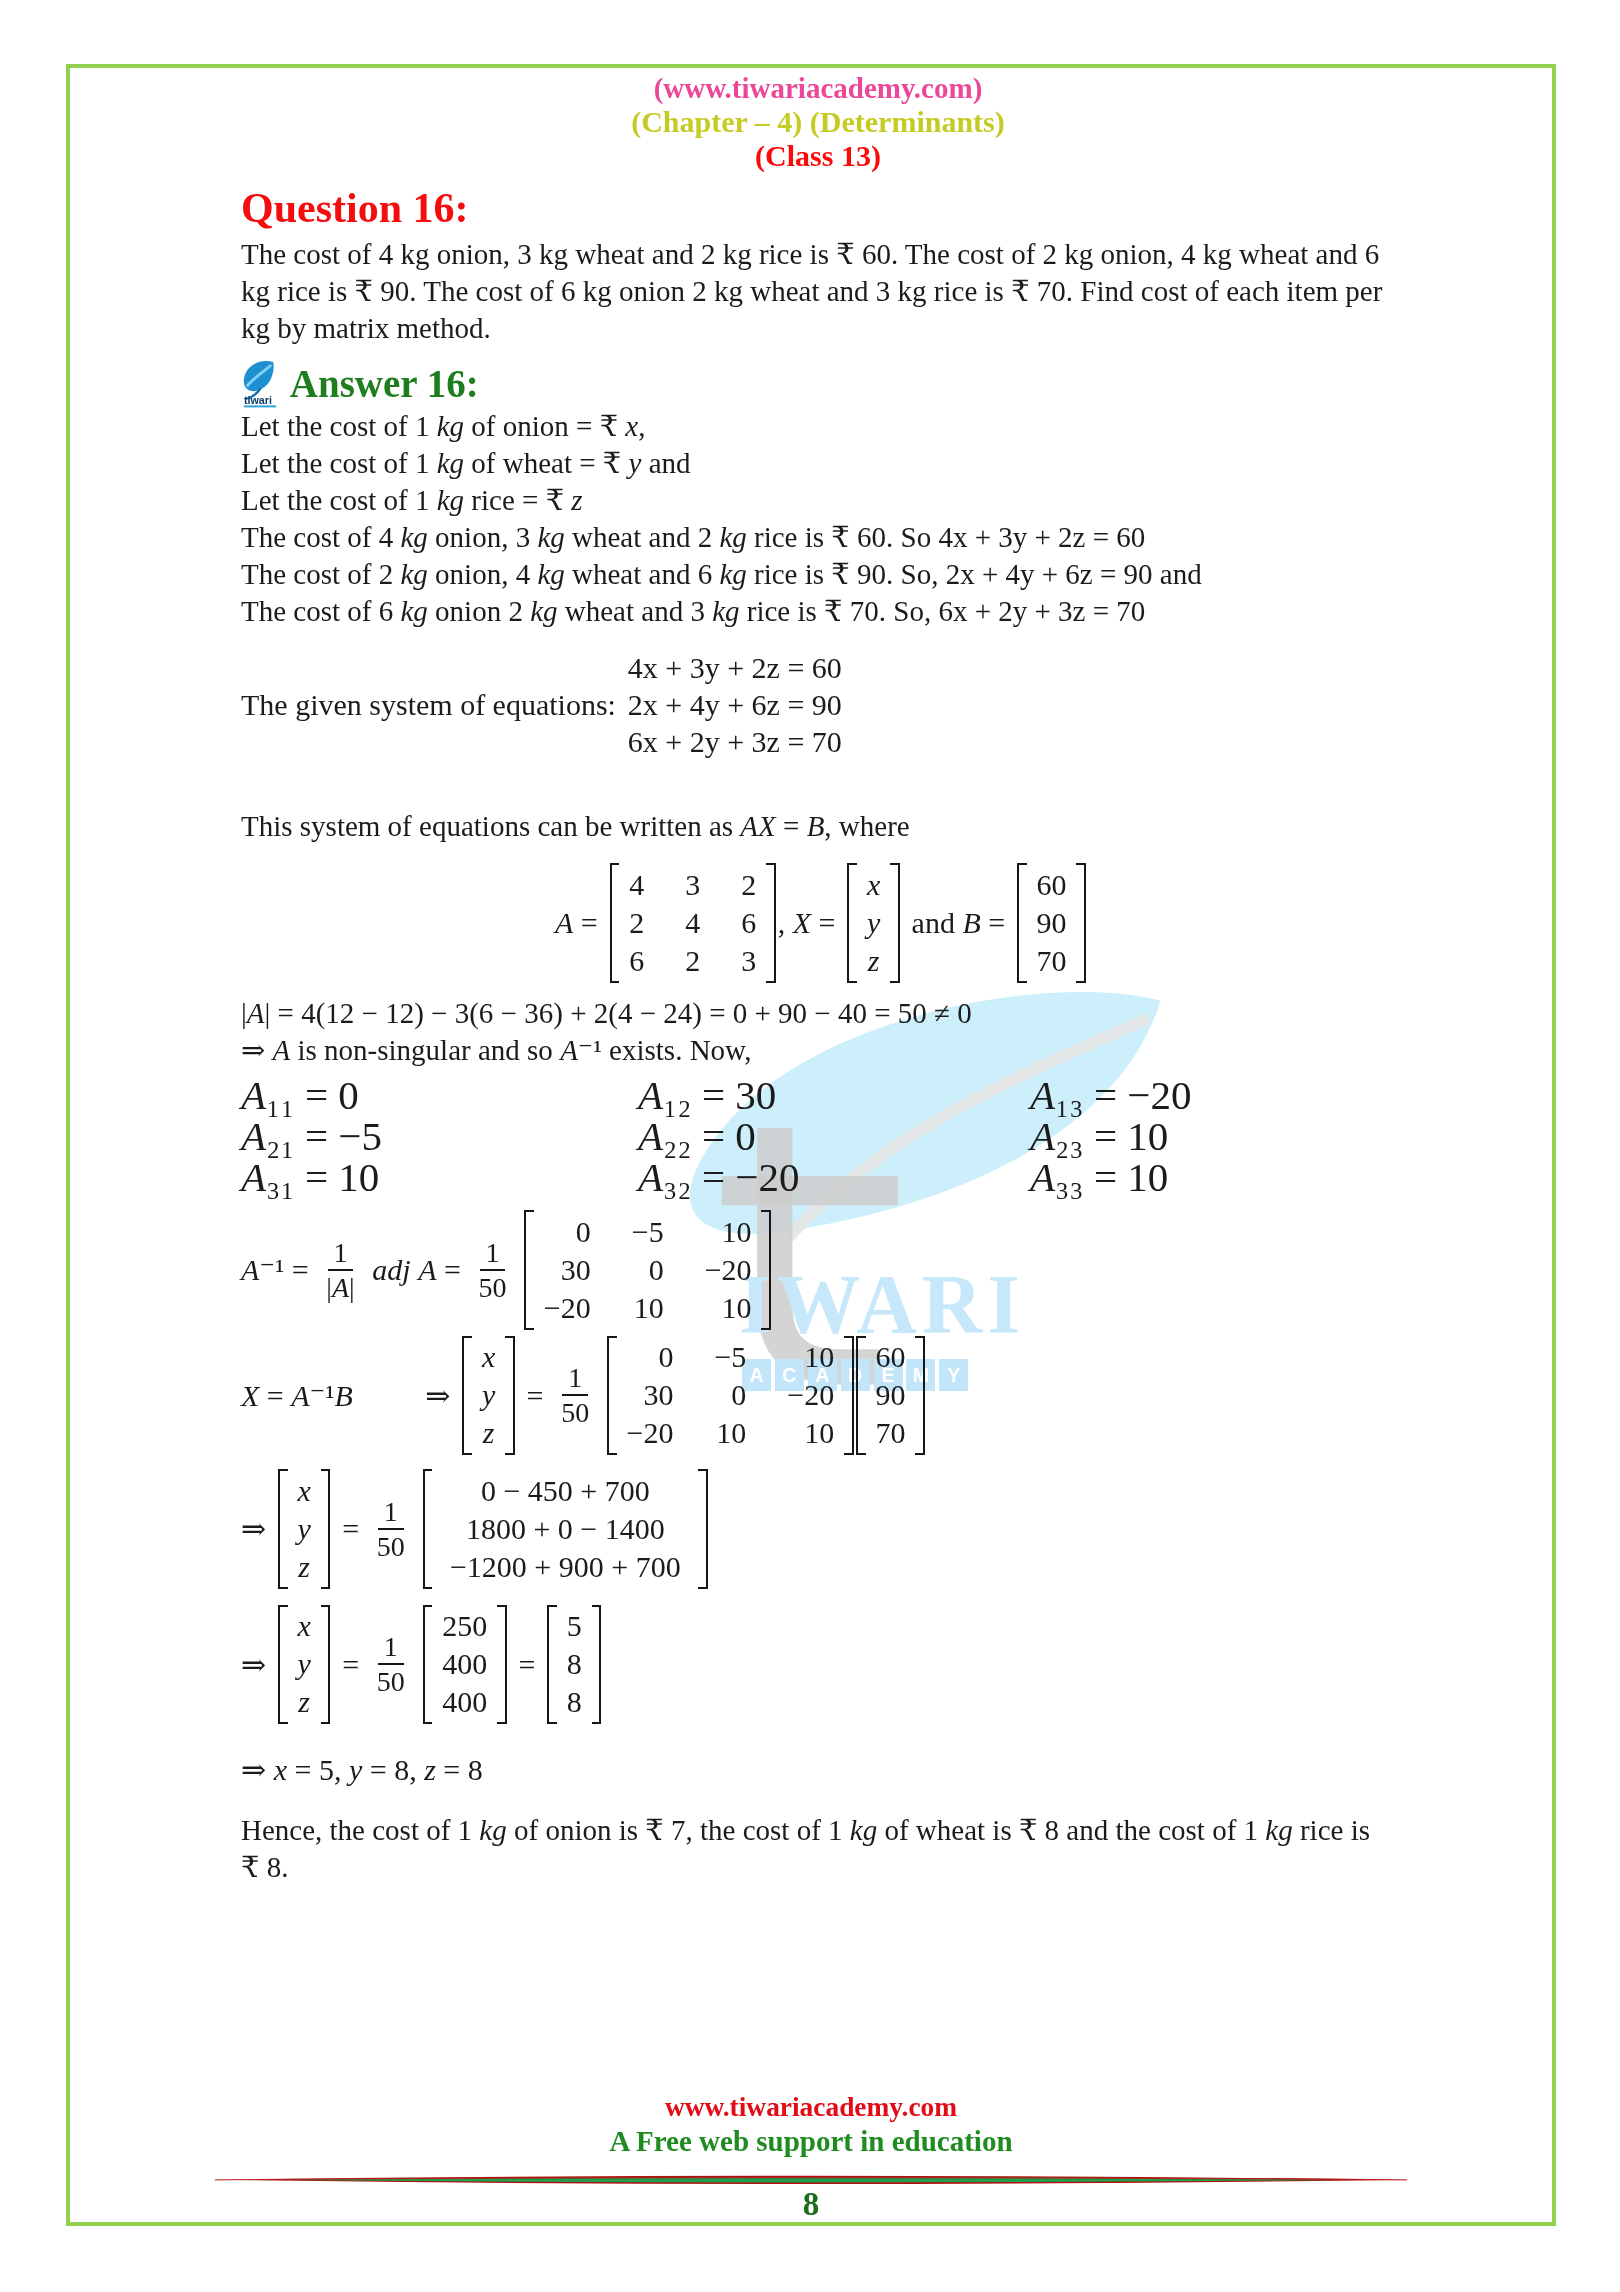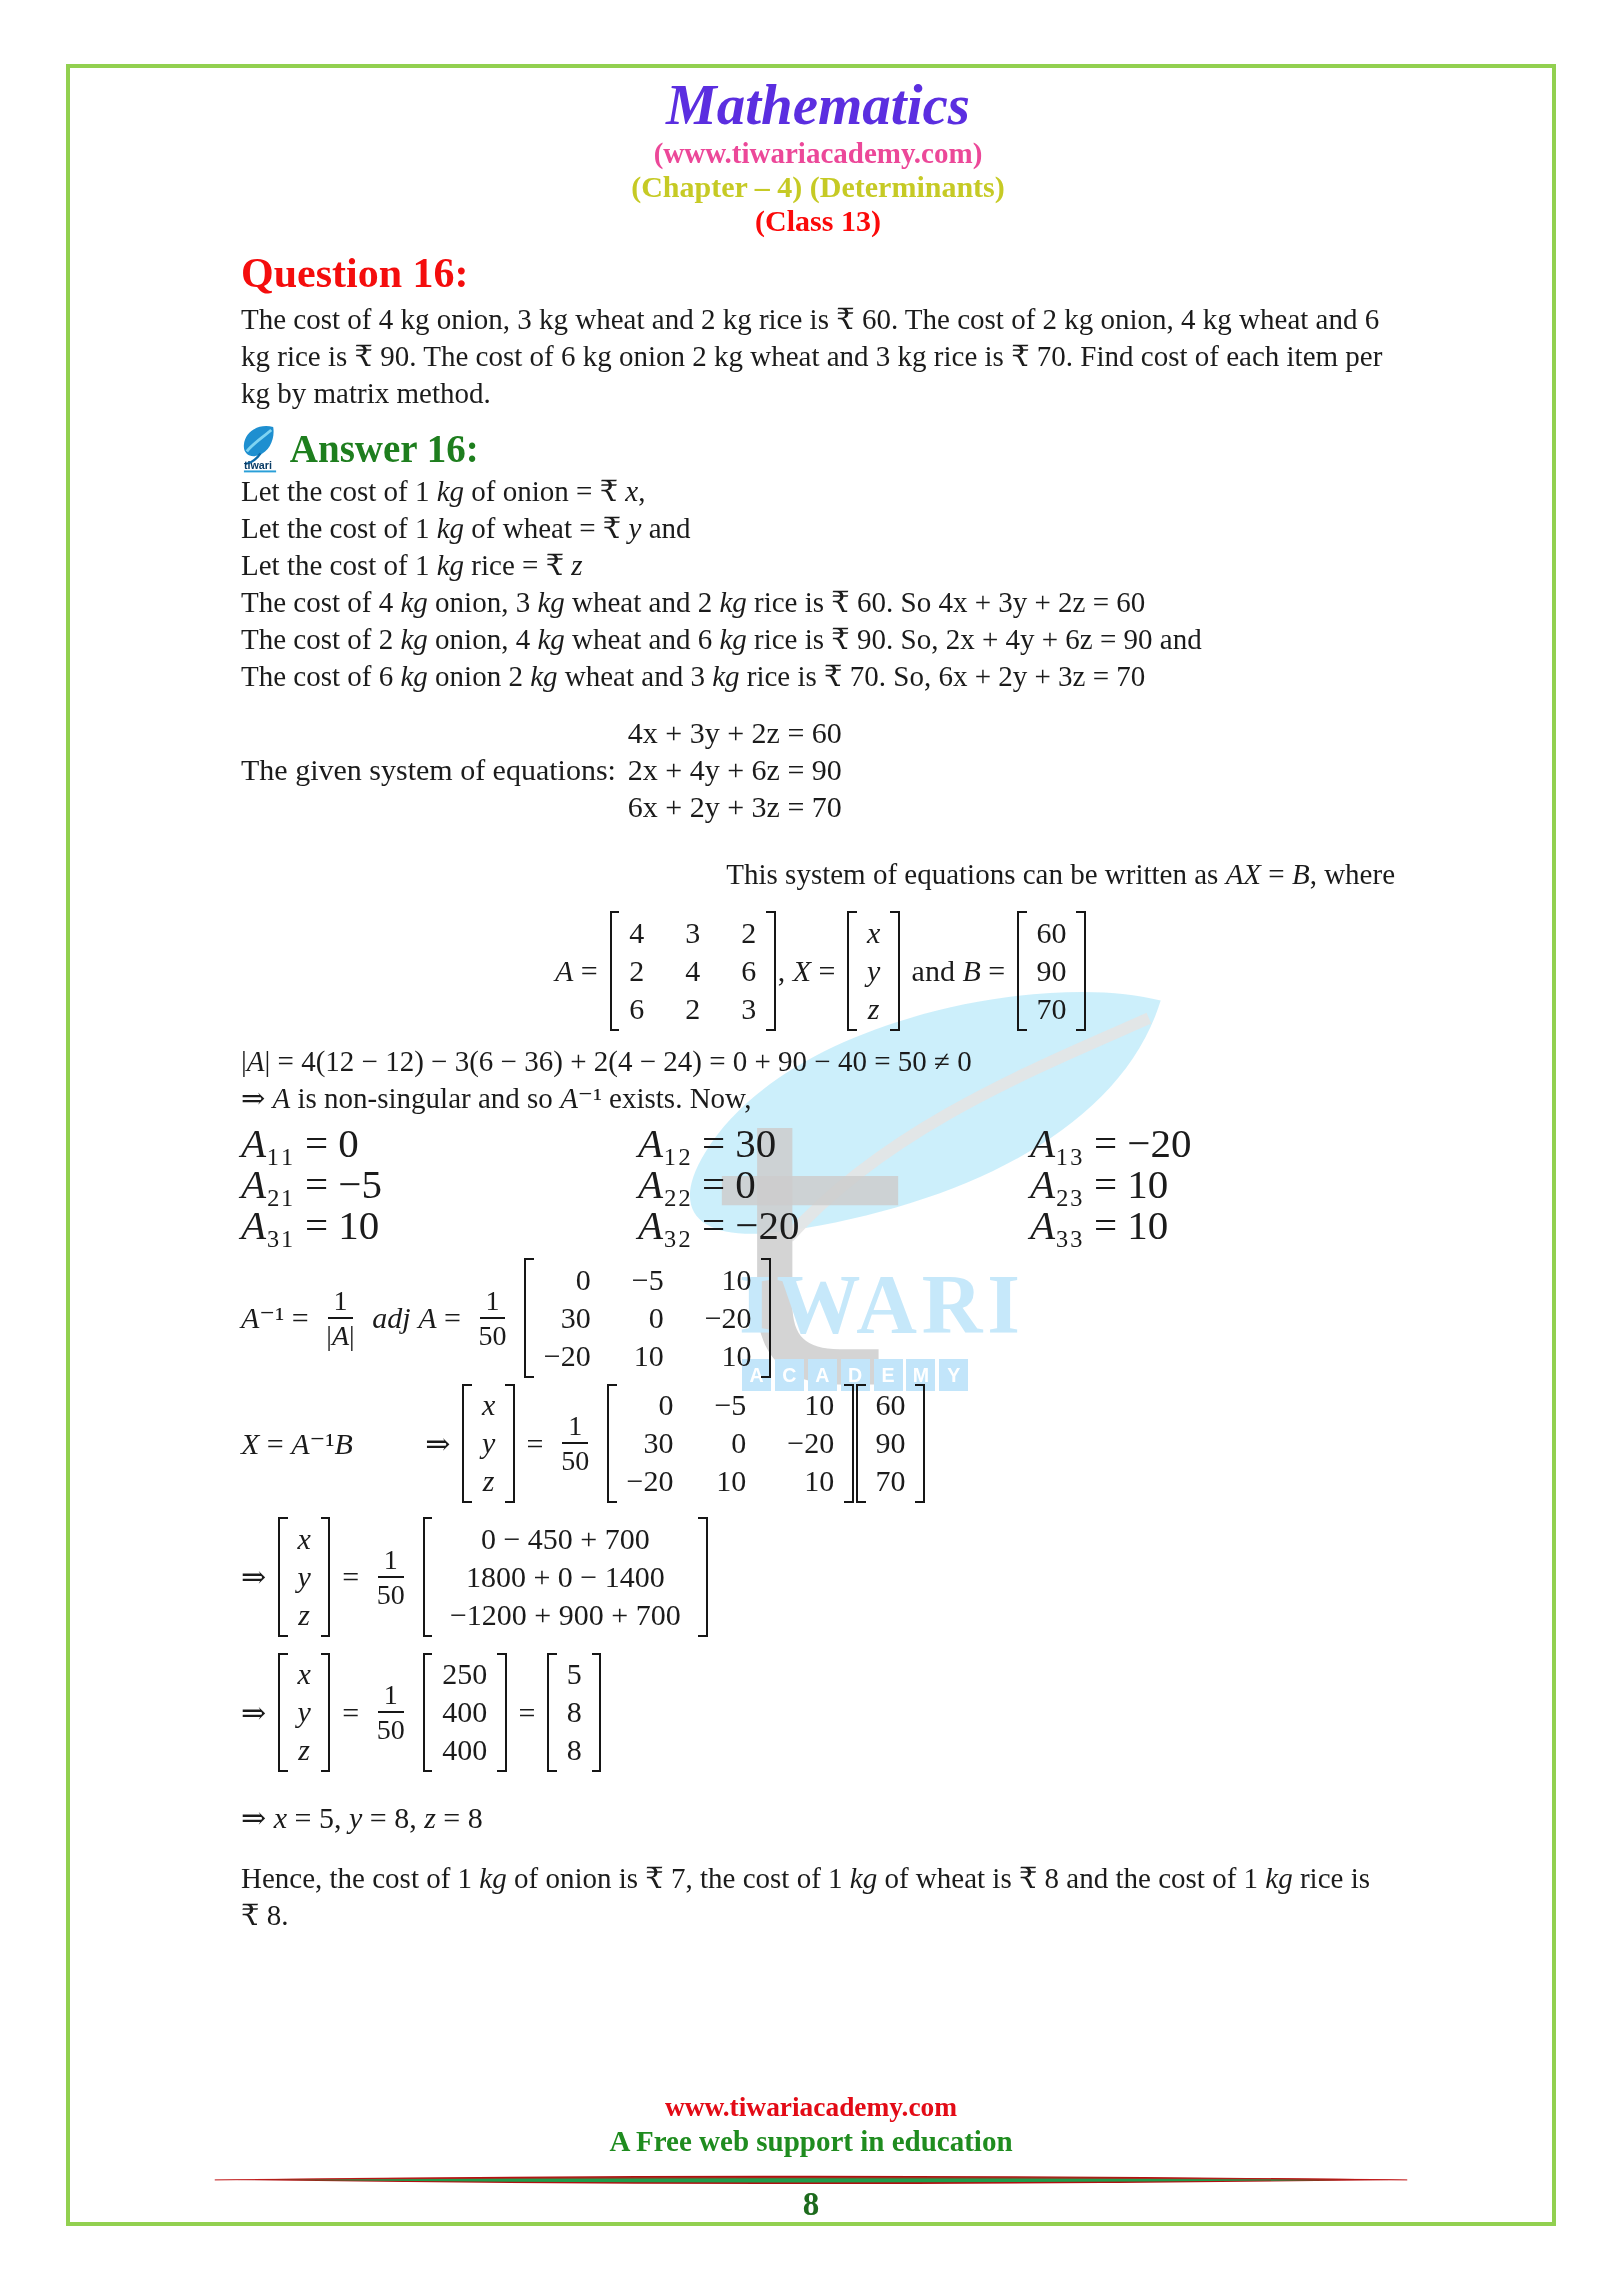--- a/index.html
+++ b/index.html
@@ -34,21 +34,21 @@
   .q-head { margin:11.8px 0 0 0; font:bold 42px/47px "Liberation Serif","DejaVu Serif",serif; color:#f40d0d; }
   .a-head-row { margin-top:12px; display:flex; align-items:center; gap:9.8px; height:49px; }
   .a-head { font:bold 39px/47px "Liberation Serif","DejaVu Serif",serif; color:#1e7e1e; }
   
   .body { margin:0; font-size:29px; line-height:37px; }
   .q-text { margin-top:3.9px; }
   
   .eqrow { display:flex; align-items:center; gap:11.8px; font-size:30px; line-height:37px; }
   .stack { display:flex; flex-direction:column; }
   .sys { margin-top:19.6px; }
-  .written { margin-top:31px;text-align:right; }
+  .written { margin-top:48px; }
   .abx { margin-top:17.6px; margin-left:314px; }
   .det { margin-top:12.7px; }
   .cof {
     margin-top:5.9px; display:grid; grid-template-columns:397px 392px 1fr;
     font-size:41px; line-height:41px;
   }
   .invrow { margin-top:11.8px; }
   .xrow { margin-top:5.9px; }
   .imp1 { margin-top:13.7px; }
   .imp2 { margin-top:15.7px; }
@@ -94,21 +94,20 @@
       <span>A</span>
       <span>D</span>
       <span>E</span>
       <span>M</span>
       <span>Y</span>
     </div>
   </div>
 
   <div class="flow">
 
-    <div class="h-title">Mathematics</div>
     <div class="h-site">(www.tiwariacademy.com)</div>
     <div class="h-chapter">(Chapter – 4) (Determinants)</div>
     <div class="h-class">(Class 13)</div>
 
     <h2 class="q-head">Question 16:</h2>
     <p class="body q-text">The cost of 4 kg onion, 3 kg wheat and 2 kg rice is ₹ 60. The cost of 2 kg onion, 4 kg wheat and 6 kg rice is ₹ 90. The cost of 6 kg onion 2 kg wheat and 3 kg rice is ₹ 70. Find cost of each item per kg by matrix method.</p>
 
     <div class="a-head-row">
       <svg width="39" height="49" viewBox="0 0 40 50">
         <path d="M33,3 C18,-1 4,8 3,21 C2,30 9,35 18,32 C30,28 35,14 33,3 Z" fill="#1e8fd0"></path>

